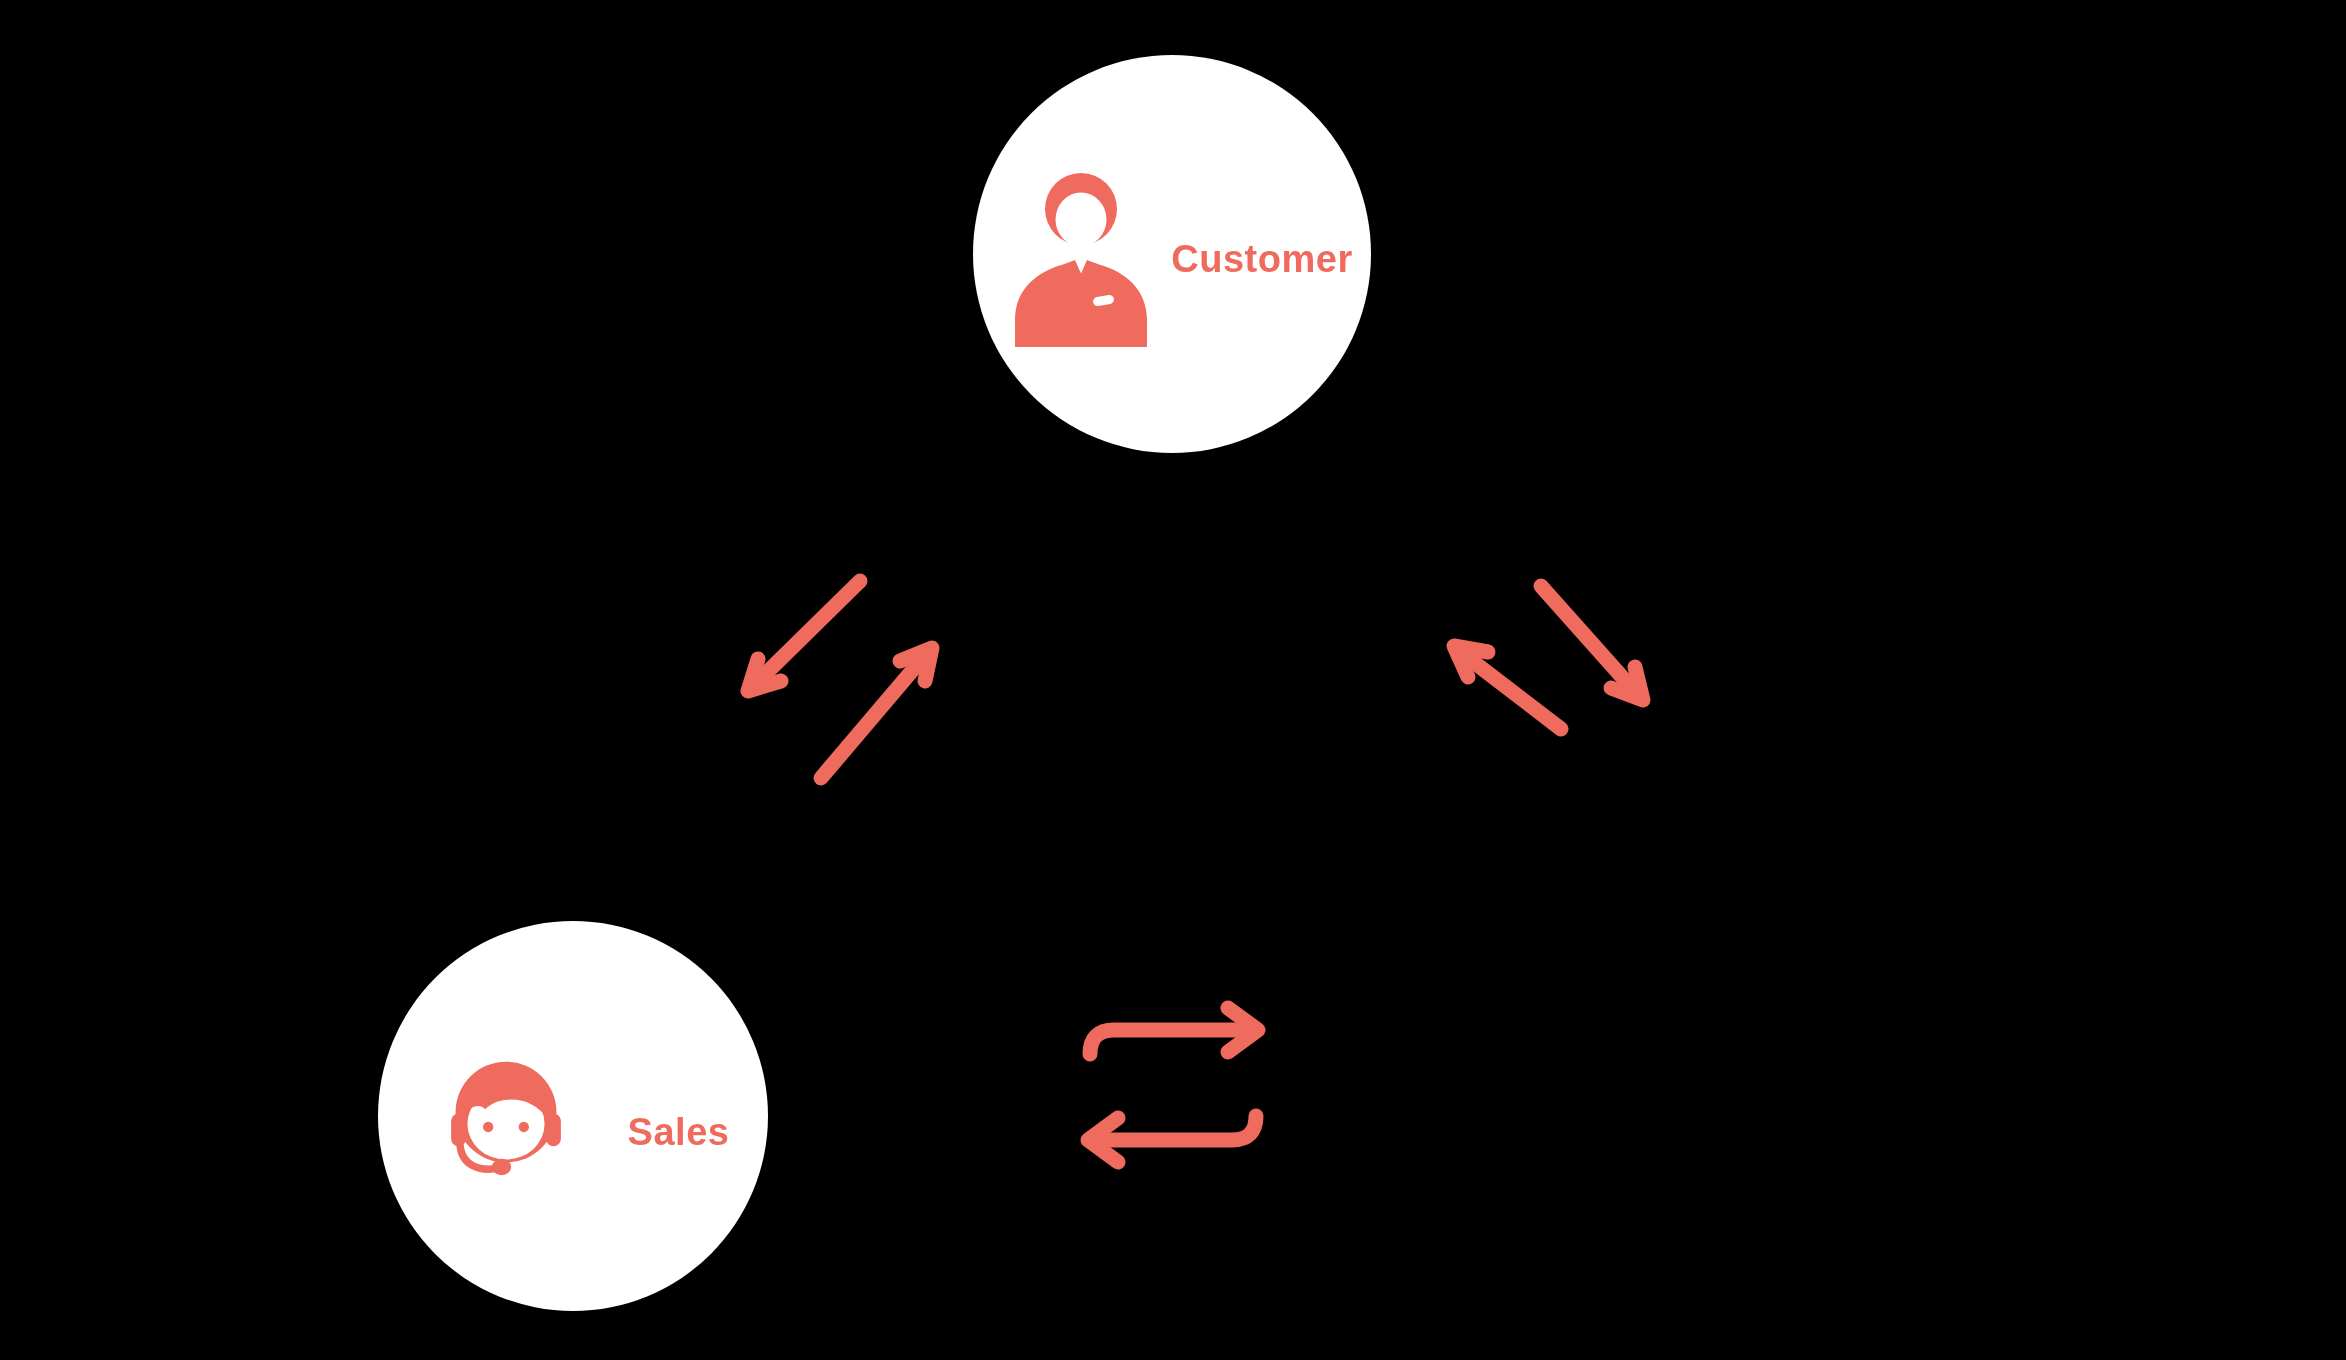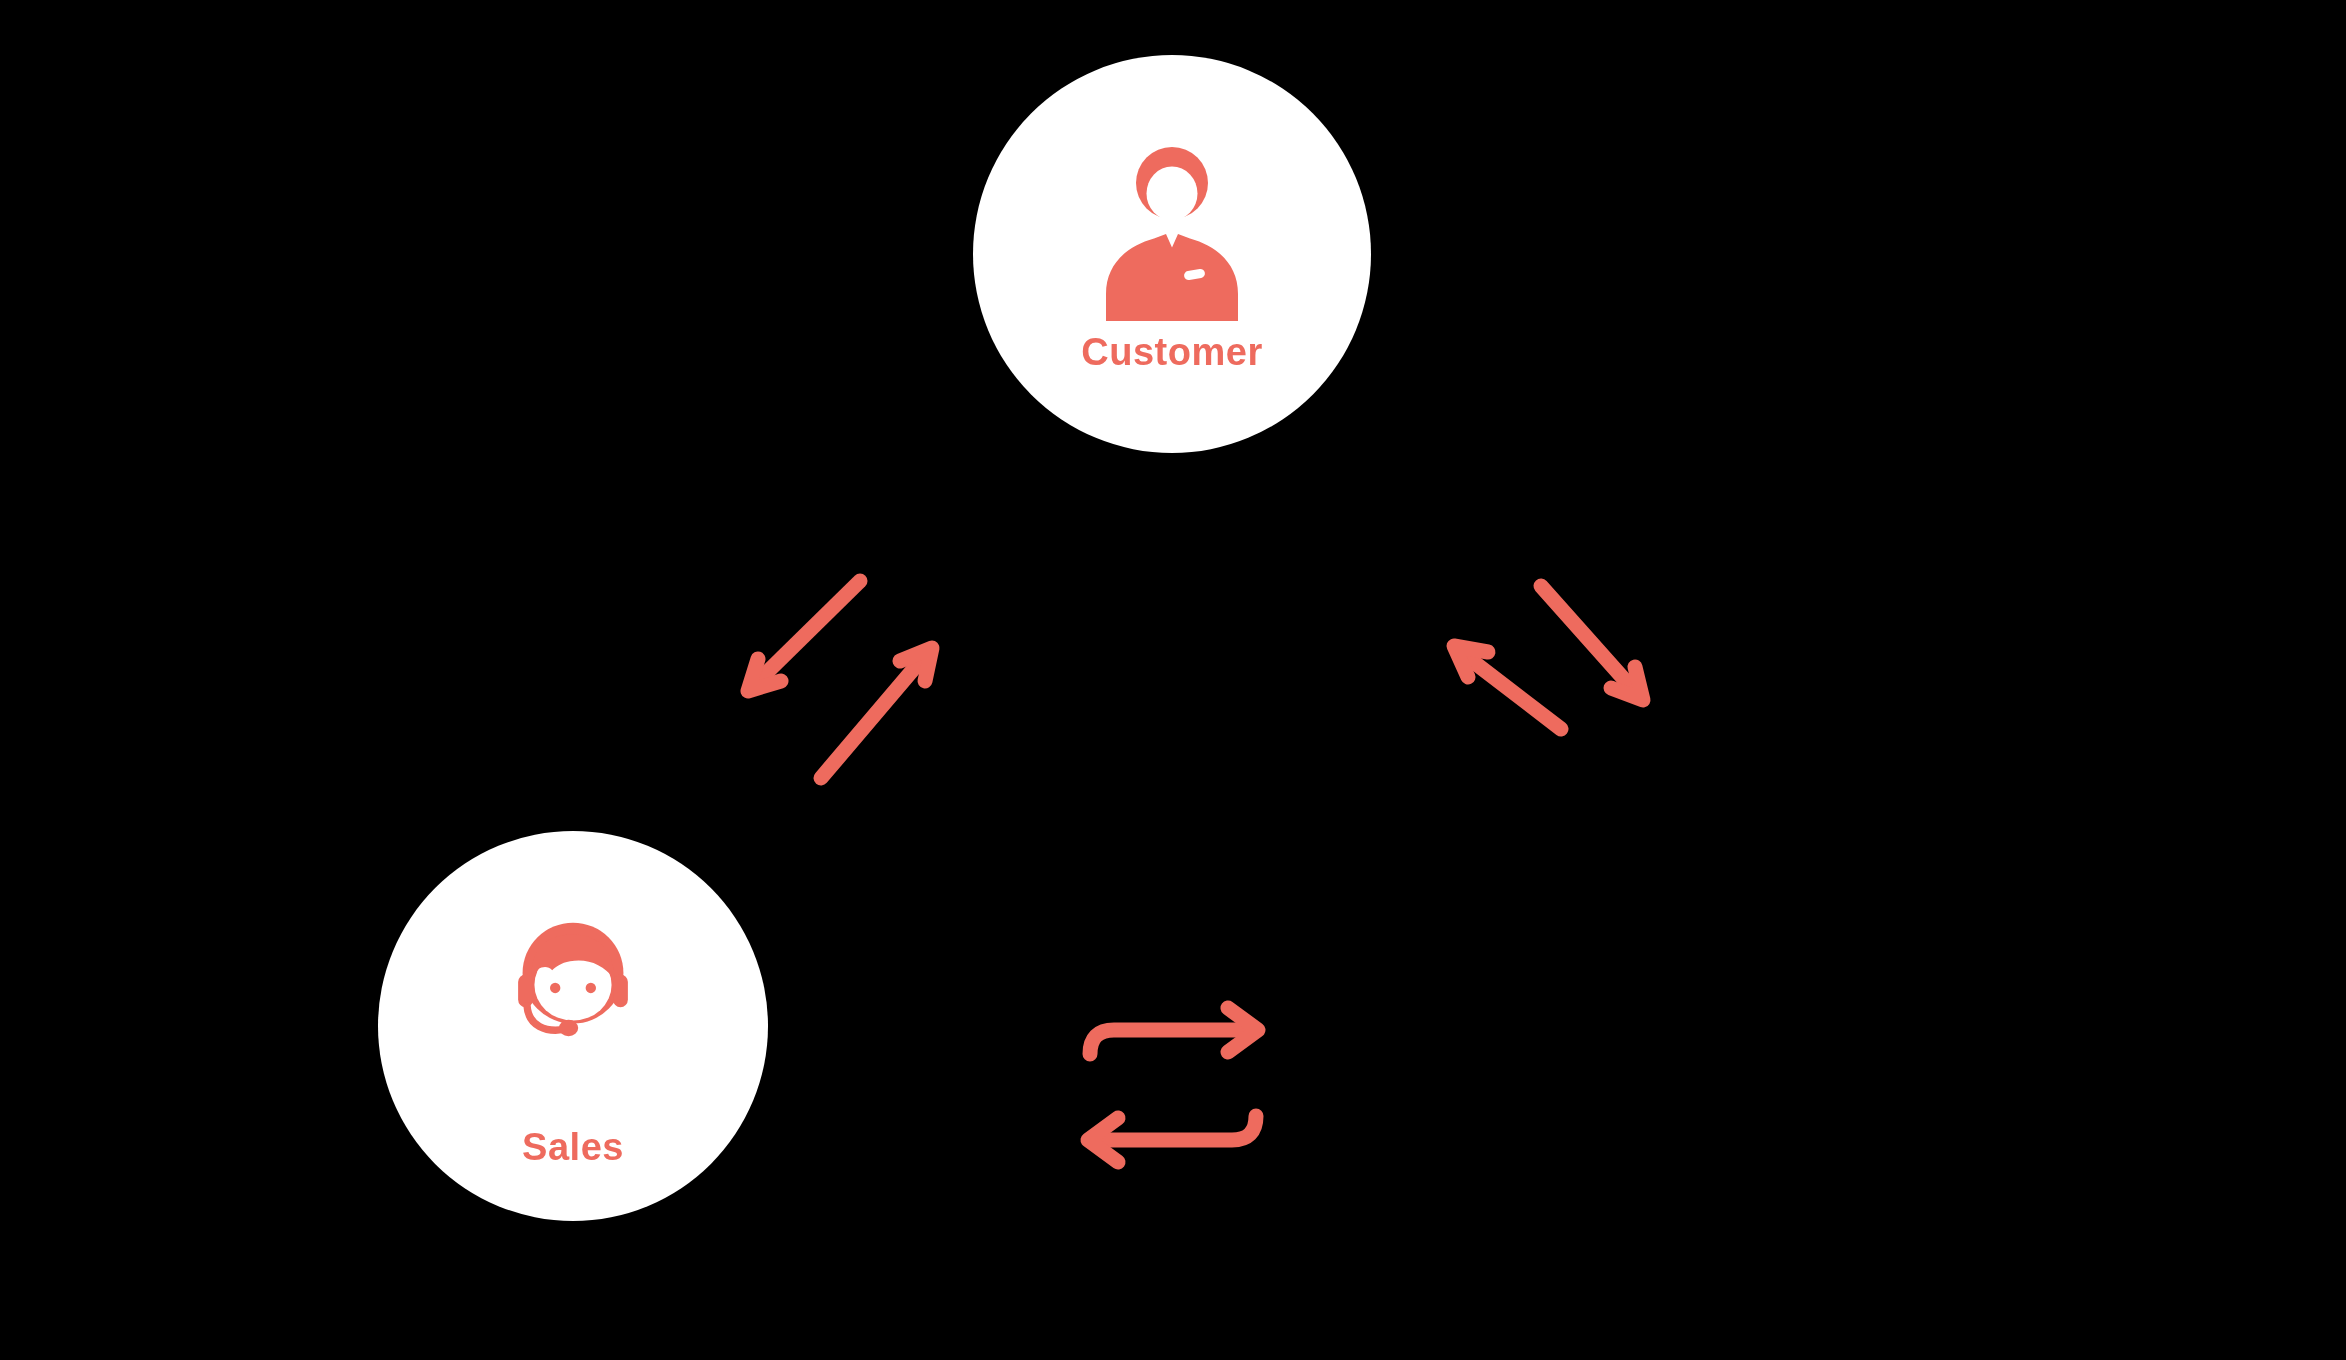--- a/index.html
+++ b/index.html
@@ -17,26 +17,26 @@
     height: 1360px;
     background: #000000;
     overflow: hidden;
     font-family: "Liberation Sans", sans-serif;
   }
   .node {
     position: absolute;
     background: var(--node-bg);
     border-radius: 50%;
     display: flex;
-    flex-direction: column;
+    flex-direction: row;
     align-items: center;
     justify-content: center;
   }
   .node-customer { left: 973px; top: 55px;  width: 398px; height: 398px; }
-  .node-sales    { left: 378px; top: 831px; width: 390px; height: 390px; padding-top: 10px; box-sizing: border-box; gap: 33px; }
+  .node-sales    { left: 378px; top: 921px; width: 390px; height: 390px; padding-top: 10px; box-sizing: border-box; gap: 33px; }
   .node-support  { left: 1571px; top: 876px; width: 390px; height: 390px; padding-top: 10px; box-sizing: border-box; }
   .node .icon { color: var(--accent); }
   .node .icon svg { display: block; }
   .node .label {
     color: var(--accent);
     font-weight: bold;
     font-size: 38px;
     letter-spacing: 0.5px;
     margin-top: 10px;
     text-align: center;

